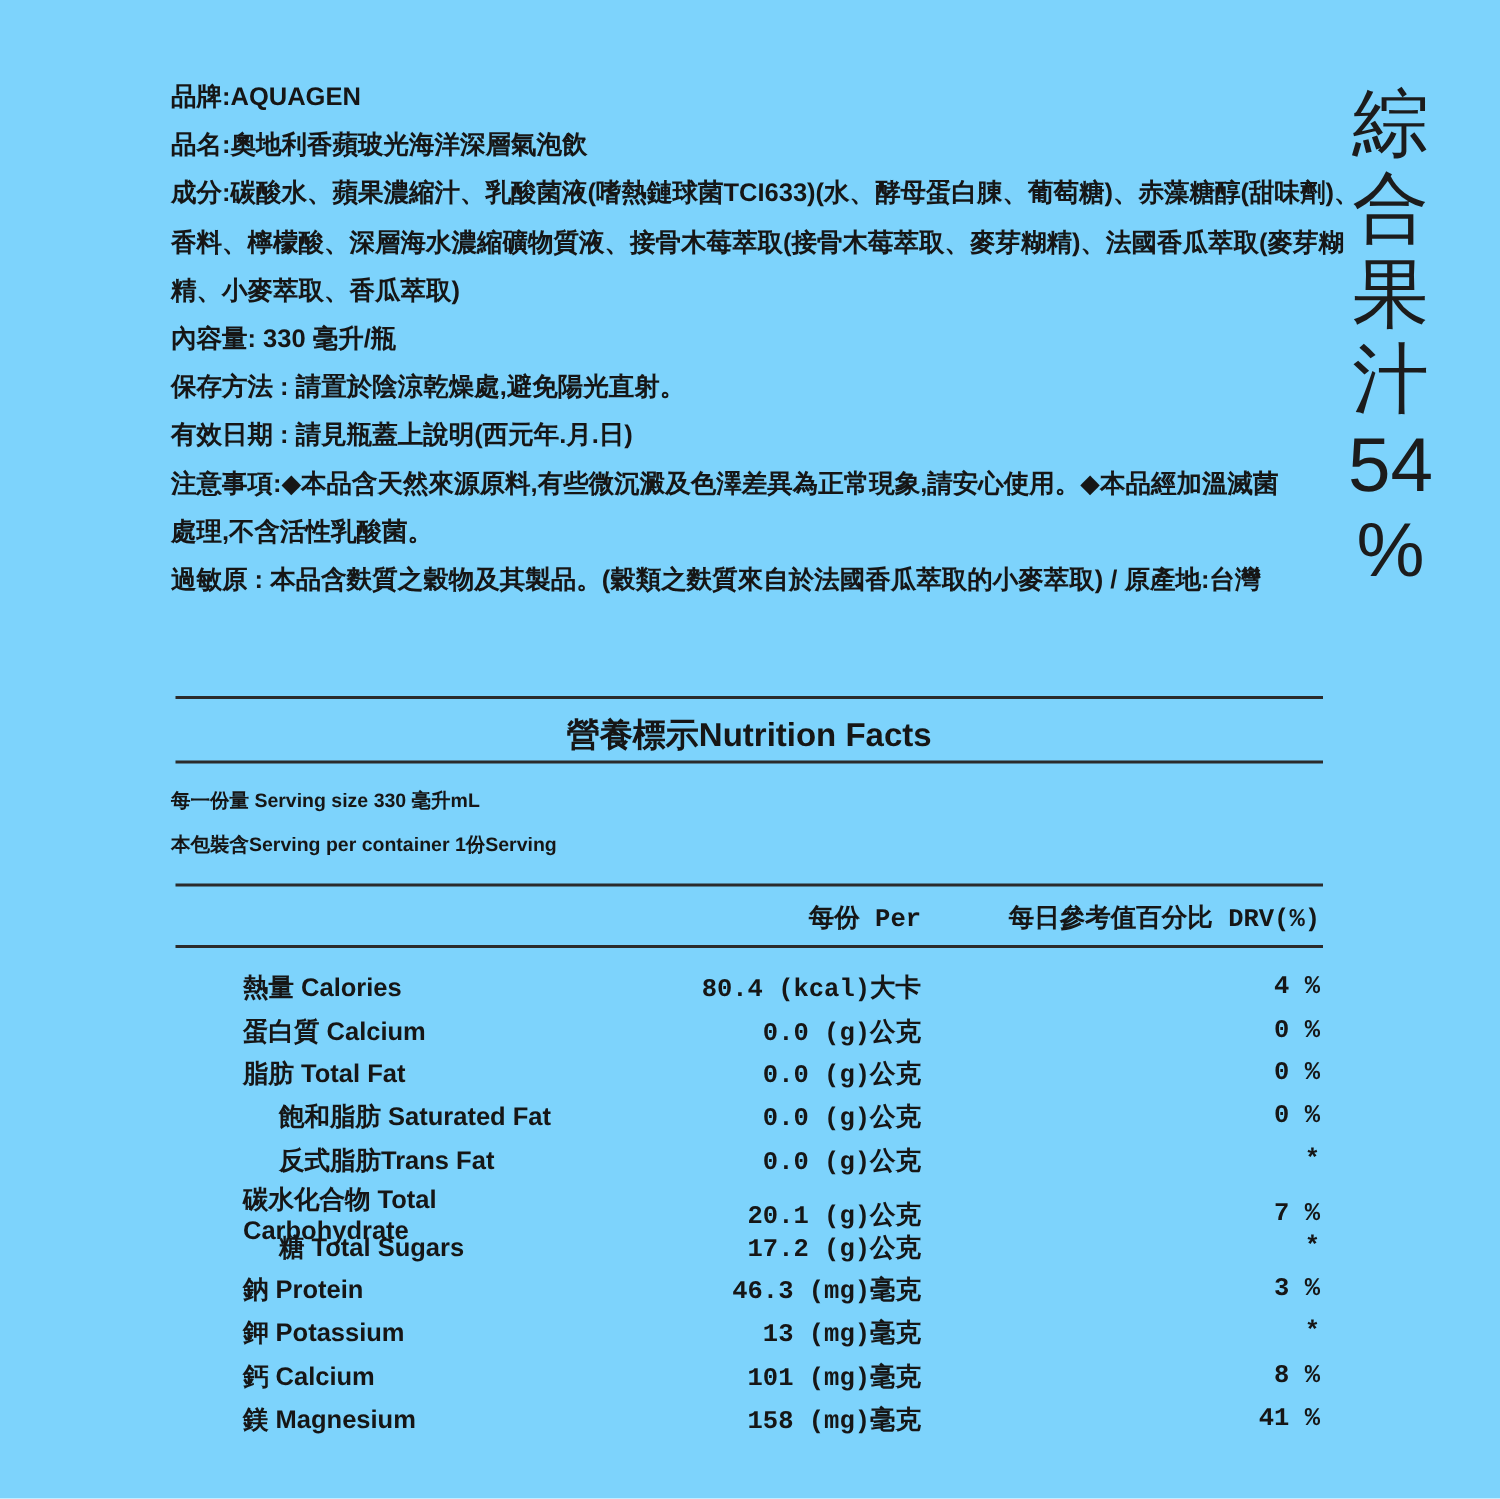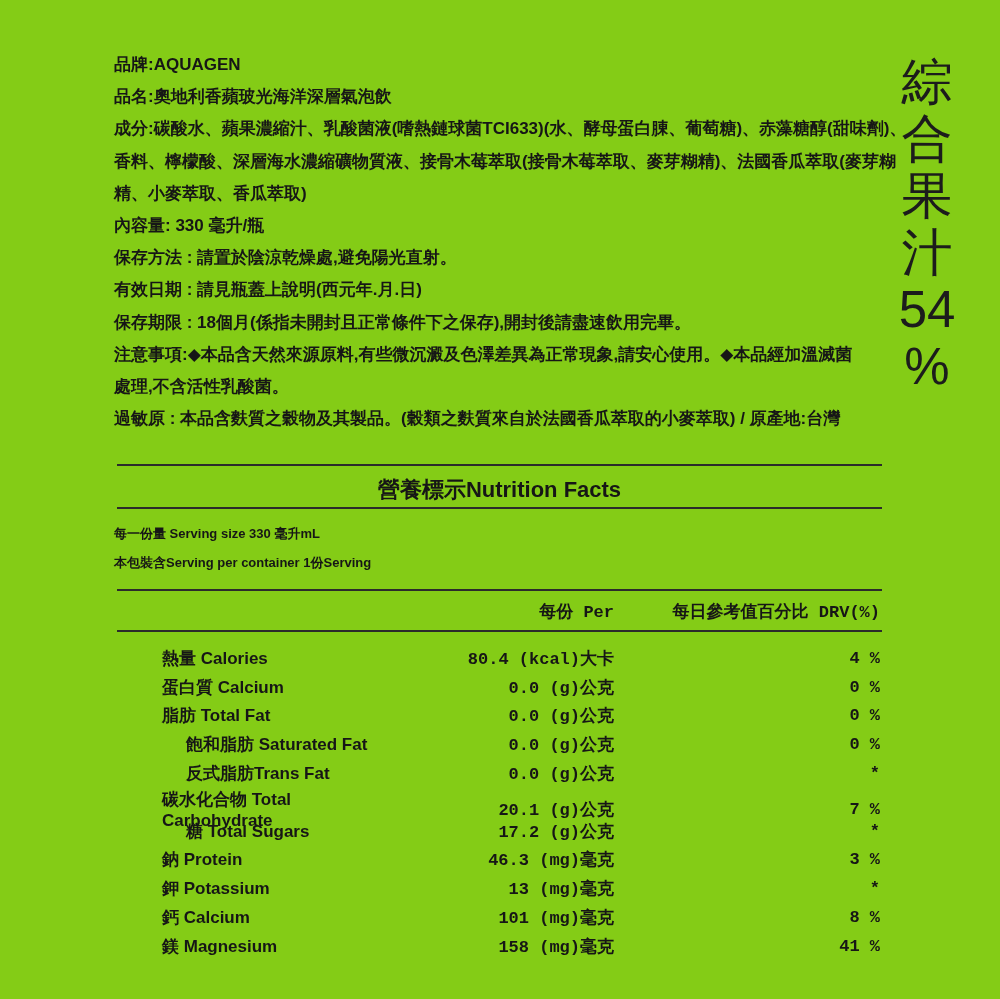--- a/index.html
+++ b/index.html
@@ -1,19 +1,19 @@
 <!DOCTYPE html>
 <html><head>
 <meta charset="utf-8">
 <style>
   html,body{margin:0;padding:0;background:#fff;}
   .page{
     position:relative;
     width:1000px;height:999px;
-    background:#84cc16;
+    background:#7dd3fc;
     font-family:"Liberation Sans","DejaVu Sans",sans-serif;
     color:#161616;
     overflow:hidden;
   }
   
   .info{
     position:absolute;left:114px;top:49px;width:800px;
     font-size:17px;font-weight:600;line-height:32.2px;
   }
   .info-line{white-space:nowrap;}
@@ -59,21 +59,20 @@
 
   <div class="info">
     <div class="info-line">品牌:AQUAGEN</div>
     <div class="info-line">品名:奧地利香蘋玻光海洋深層氣泡飲</div>
     <div class="info-line">成分:碳酸水、蘋果濃縮汁、乳酸菌液(嗜熱鏈球菌TCI633)(水、酵母蛋白腖、葡萄糖)、赤藻糖醇(甜味劑)、</div>
     <div class="info-line">香料、檸檬酸、深層海水濃縮礦物質液、接骨木莓萃取(接骨木莓萃取、麥芽糊精)、法國香瓜萃取(麥芽糊</div>
     <div class="info-line">精、小麥萃取、香瓜萃取)</div>
     <div class="info-line">內容量: 330 毫升/瓶</div>
     <div class="info-line">保存方法 : 請置於陰涼乾燥處,避免陽光直射。</div>
     <div class="info-line">有效日期 : 請見瓶蓋上說明(西元年.月.日)</div>
-    <div class="info-line">保存期限 : 18個月(係指未開封且正常條件下之保存),開封後請盡速飲用完畢。</div>
     <div class="info-line">注意事項:◆本品含天然來源原料,有些微沉澱及色澤差異為正常現象,請安心使用。◆本品經加溫滅菌</div>
     <div class="info-line">處理,不含活性乳酸菌。</div>
     <div class="info-line">過敏原 : 本品含麩質之穀物及其製品。(穀類之麩質來自於法國香瓜萃取的小麥萃取) / 原產地:台灣</div>
   </div>
 
   <div class="side-label">
     <span class="side-char">綜</span>
     <span class="side-char">合</span>
     <span class="side-char">果</span>
     <span class="side-char">汁</span>

